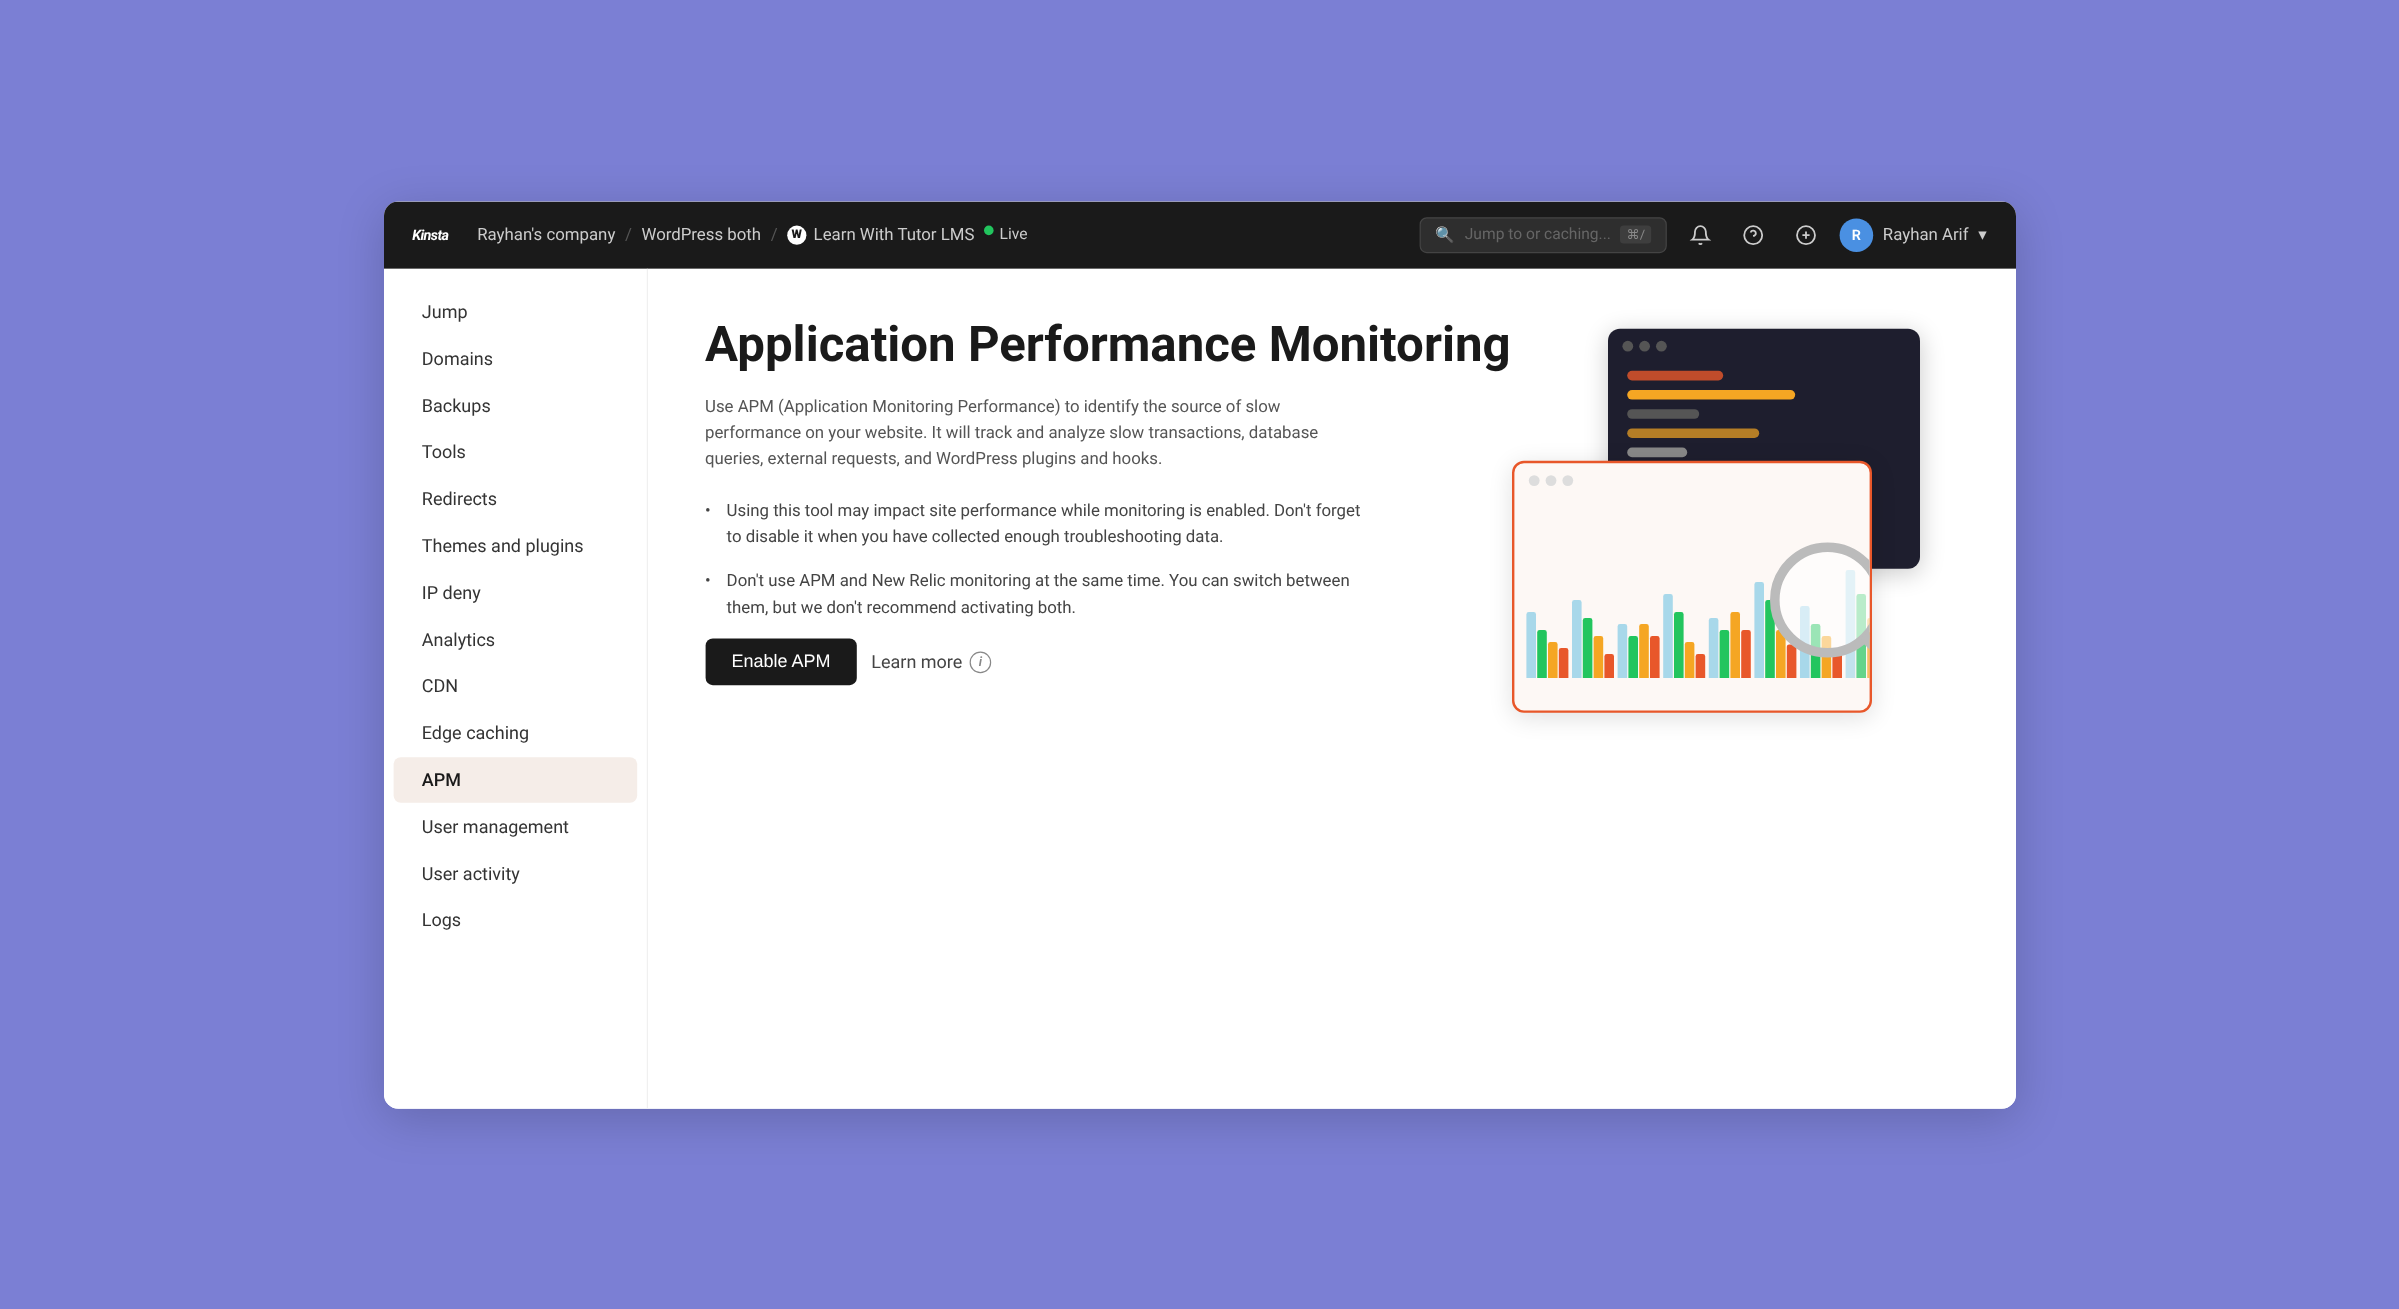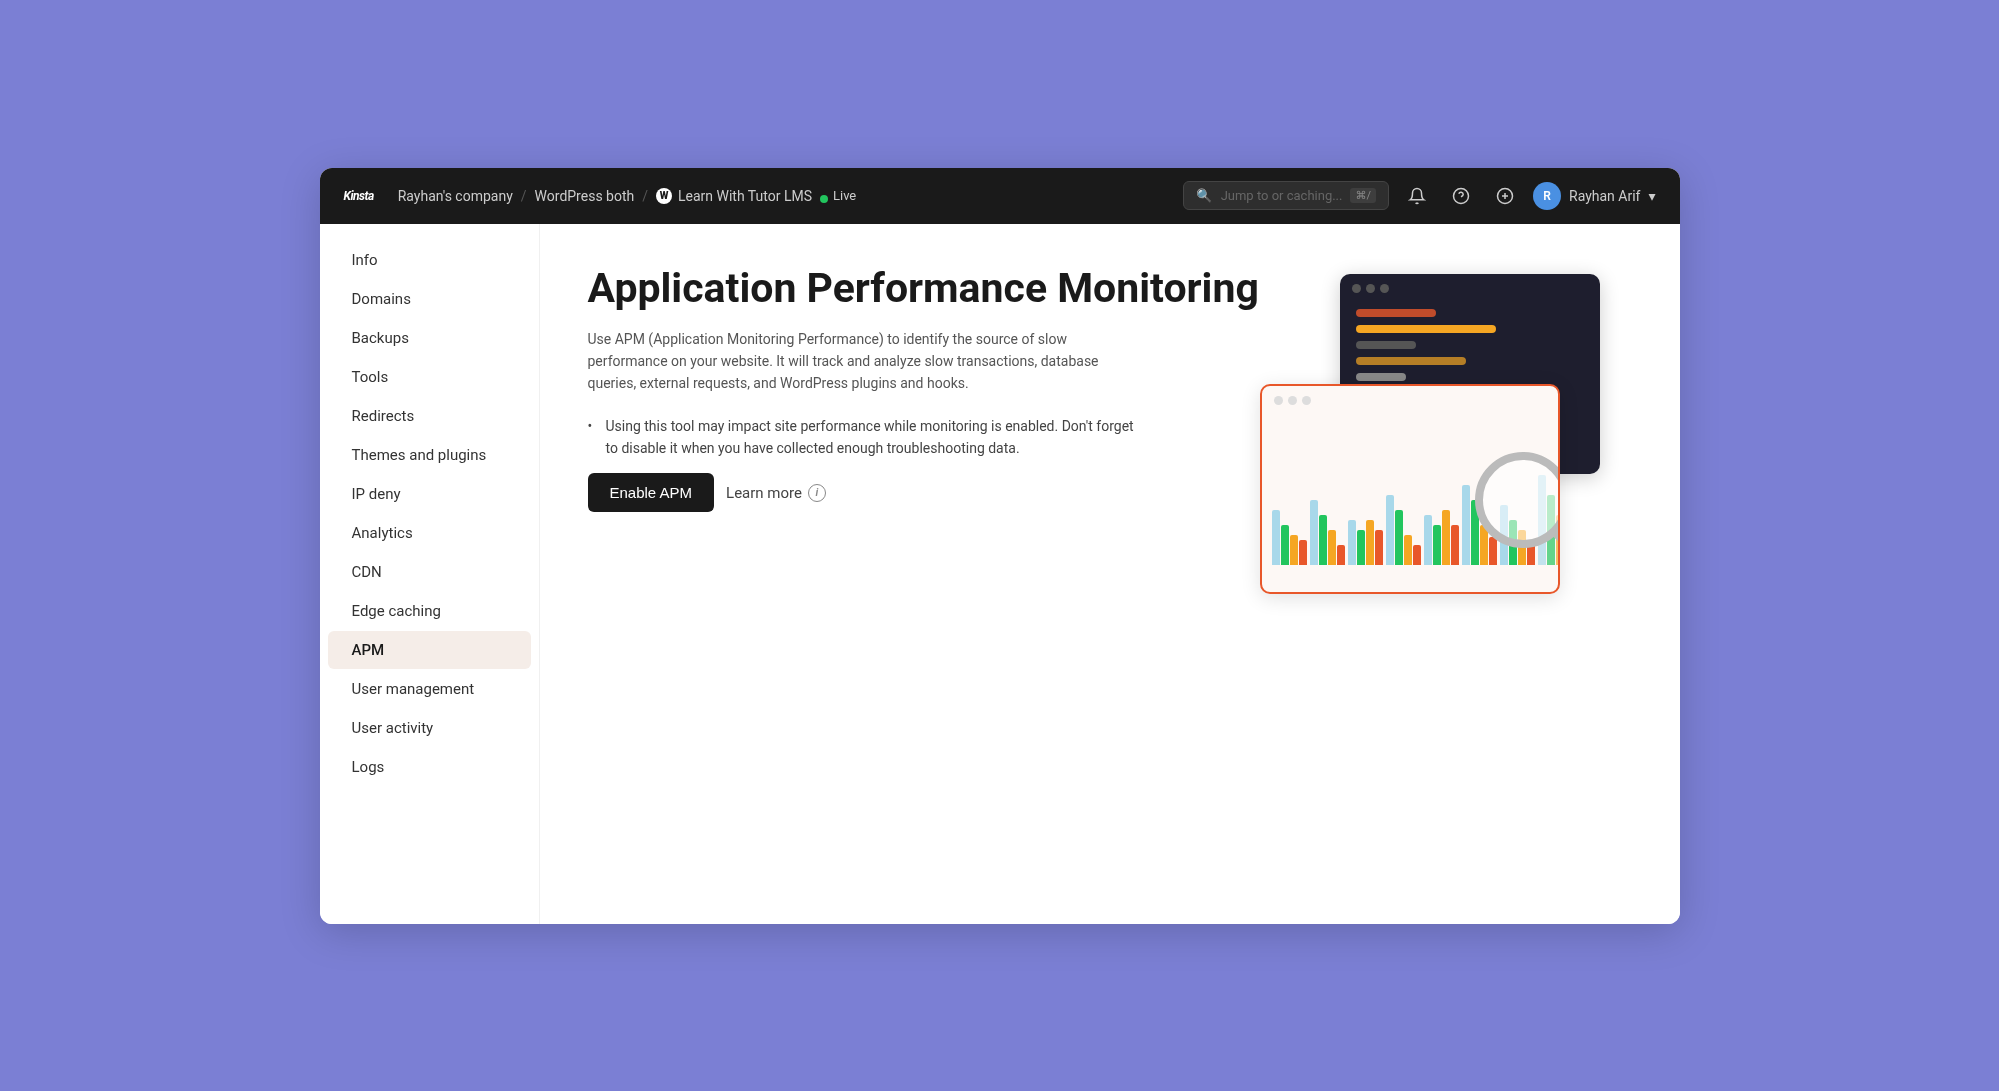--- a/index.html
+++ b/index.html
@@ -67,21 +67,21 @@
       display: inline-flex;
       align-items: center;
       justify-content: center;
       font-size: 10px;
       color: #1a1a1a;
       font-weight: 900;
     }
 
     .live-badge {
       display: inline-flex;
-      align-items: flex-end;
+      align-items: flex-start;
       gap: 5px;
       font-size: 13px;
       color: #ccc;
     }
 
     .live-dot {
       width: 8px;
       height: 8px;
       border-radius: 50%;
       background: #22c55e;
@@ -414,21 +414,21 @@
         <div class="user-avatar">R</div>
         <span>Rayhan Arif</span>
         <span>▾</span>
       </div>
     </div>
   </nav>
 
   <div class="main-layout">
 
     <aside class="sidebar">
-      <div class="sidebar-item">Info</div>
+      <div class="sidebar-item">Jump</div>
       <div class="sidebar-item">Domains</div>
       <div class="sidebar-item">Backups</div>
       <div class="sidebar-item">Tools</div>
       <div class="sidebar-item">Redirects</div>
       <div class="sidebar-item">Themes and plugins</div>
       <div class="sidebar-item">IP deny</div>
       <div class="sidebar-item">Analytics</div>
       <div class="sidebar-item">CDN</div>
       <div class="sidebar-item">Edge caching</div>
       <div class="sidebar-item active">APM</div>
@@ -438,20 +438,21 @@
     </aside>
 
     <main class="content">
 
       <h1 class="page-title">Application Performance Monitoring</h1>
 
       <p class="page-desc">Use APM (Application Monitoring Performance) to identify the source of slow performance on your website. It will track and analyze slow transactions, database queries, external requests, and WordPress plugins and hooks.</p>
 
       <ul class="bullet-list">
         <li>Using this tool may impact site performance while monitoring is enabled. Don't forget to disable it when you have collected enough troubleshooting data.</li>
+        <li>Don't use APM and New Relic monitoring at the same time. You can switch between them, but we don't recommend activating both.</li>
       </ul>
 
       <div class="actions">
         <button class="btn-primary">Enable APM</button>
         <a class="learn-more-link">
           <span>Learn more</span>
           <span class="info-icon">i</span>
         </a>
       </div>
 

